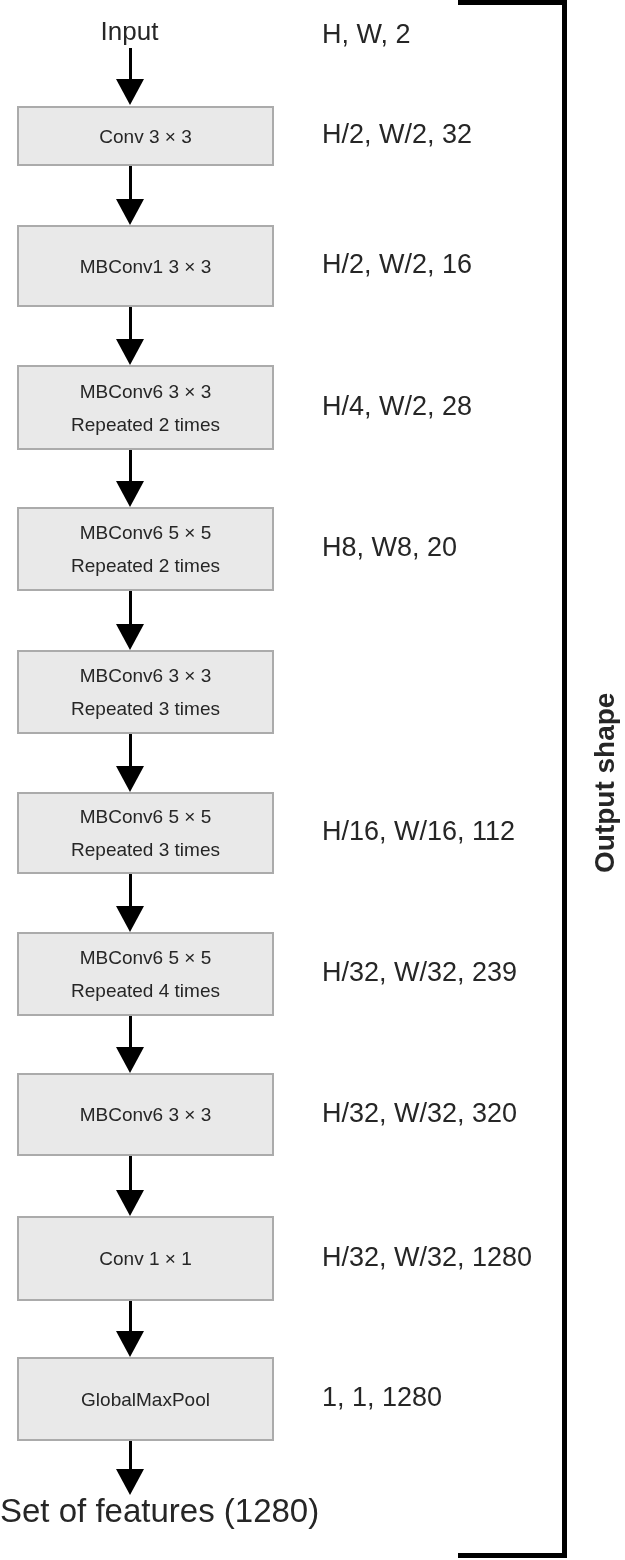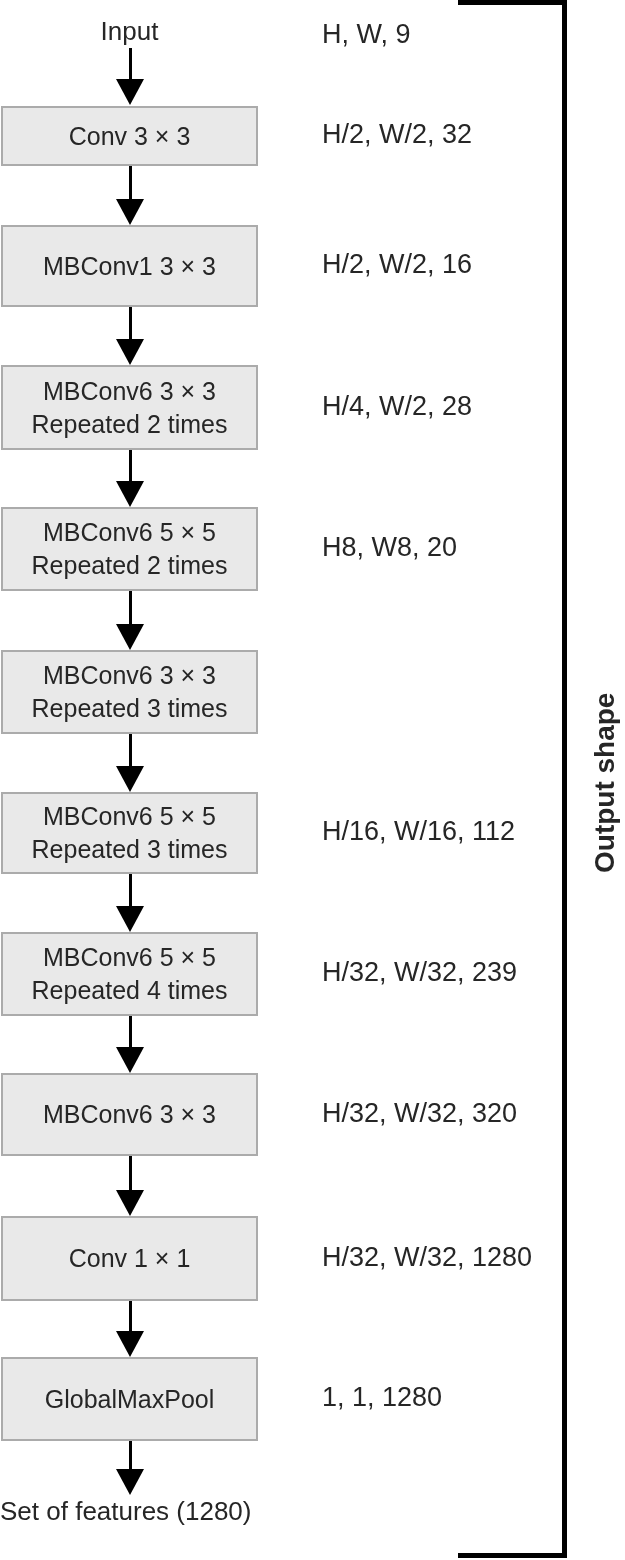--- a/index.html
+++ b/index.html
@@ -6,31 +6,31 @@
   .canvas{
     position:relative;width:625px;height:1560px;background:#ffffff;
     font-family:"Liberation Sans",sans-serif;overflow:hidden;
     color:var(--text,#262626);
   }
   .input-label{
     position:absolute;left:1px;top:16px;width:257px;text-align:center;
     font-size:26px;line-height:30px;
   }
   .layer-box{
-    position:absolute;left:1px;width:253px;
+    position:absolute;left:17px;width:253px;
     background:var(--box-fill,#e9e9e9);
     border:2px solid var(--box-border,#ababab);
     display:flex;flex-direction:column;justify-content:center;align-items:center;
-    text-align:center;font-size:25px;line-height:33px;
+    text-align:center;font-size:19px;line-height:33px;
   }
   .shape-label{
     position:absolute;left:322px;font-size:27px;line-height:32px;white-space:nowrap;
   }
   .output-label{
-    position:absolute;left:0px;top:1496px;font-size:26px;line-height:30px;white-space:nowrap;
+    position:absolute;left:0px;top:1496px;font-size:33px;line-height:30px;white-space:nowrap;
   }
   .arrow{position:absolute;left:116px;width:28px;}
   .arrow .stem{
     position:absolute;left:12.5px;top:0;width:3px;height:calc(100% - 22px);
     background:var(--line,#000000);
   }
   .arrow .head{
     position:absolute;left:0;bottom:0;width:0;height:0;
     border-left:14px solid transparent;border-right:14px solid transparent;
     border-top:26px solid var(--line,#000000);
@@ -45,21 +45,21 @@
     writing-mode:vertical-rl;transform:rotate(180deg);
     font-weight:bold;font-size:28px;white-space:nowrap;
   }
 </style>
 </head>
 <body>
 
 <div id="diagram" class="canvas">
   <div class="input-label">Input</div>
 
-  <div class="shape-label" style="top:18px">H, W, 9</div>
+  <div class="shape-label" style="top:18px">H, W, 2</div>
 
   <div class="output-label">Set of features (1280)</div>
 
   <div class="bracket-v"></div>
   <div class="bracket-arm top"></div>
   <div class="bracket-arm bottom"></div>
 
   <div class="bracket-label">Output shape</div>
 <div class="arrow" style="top: 48px; height: 57px;">
       <div class="stem"></div>

